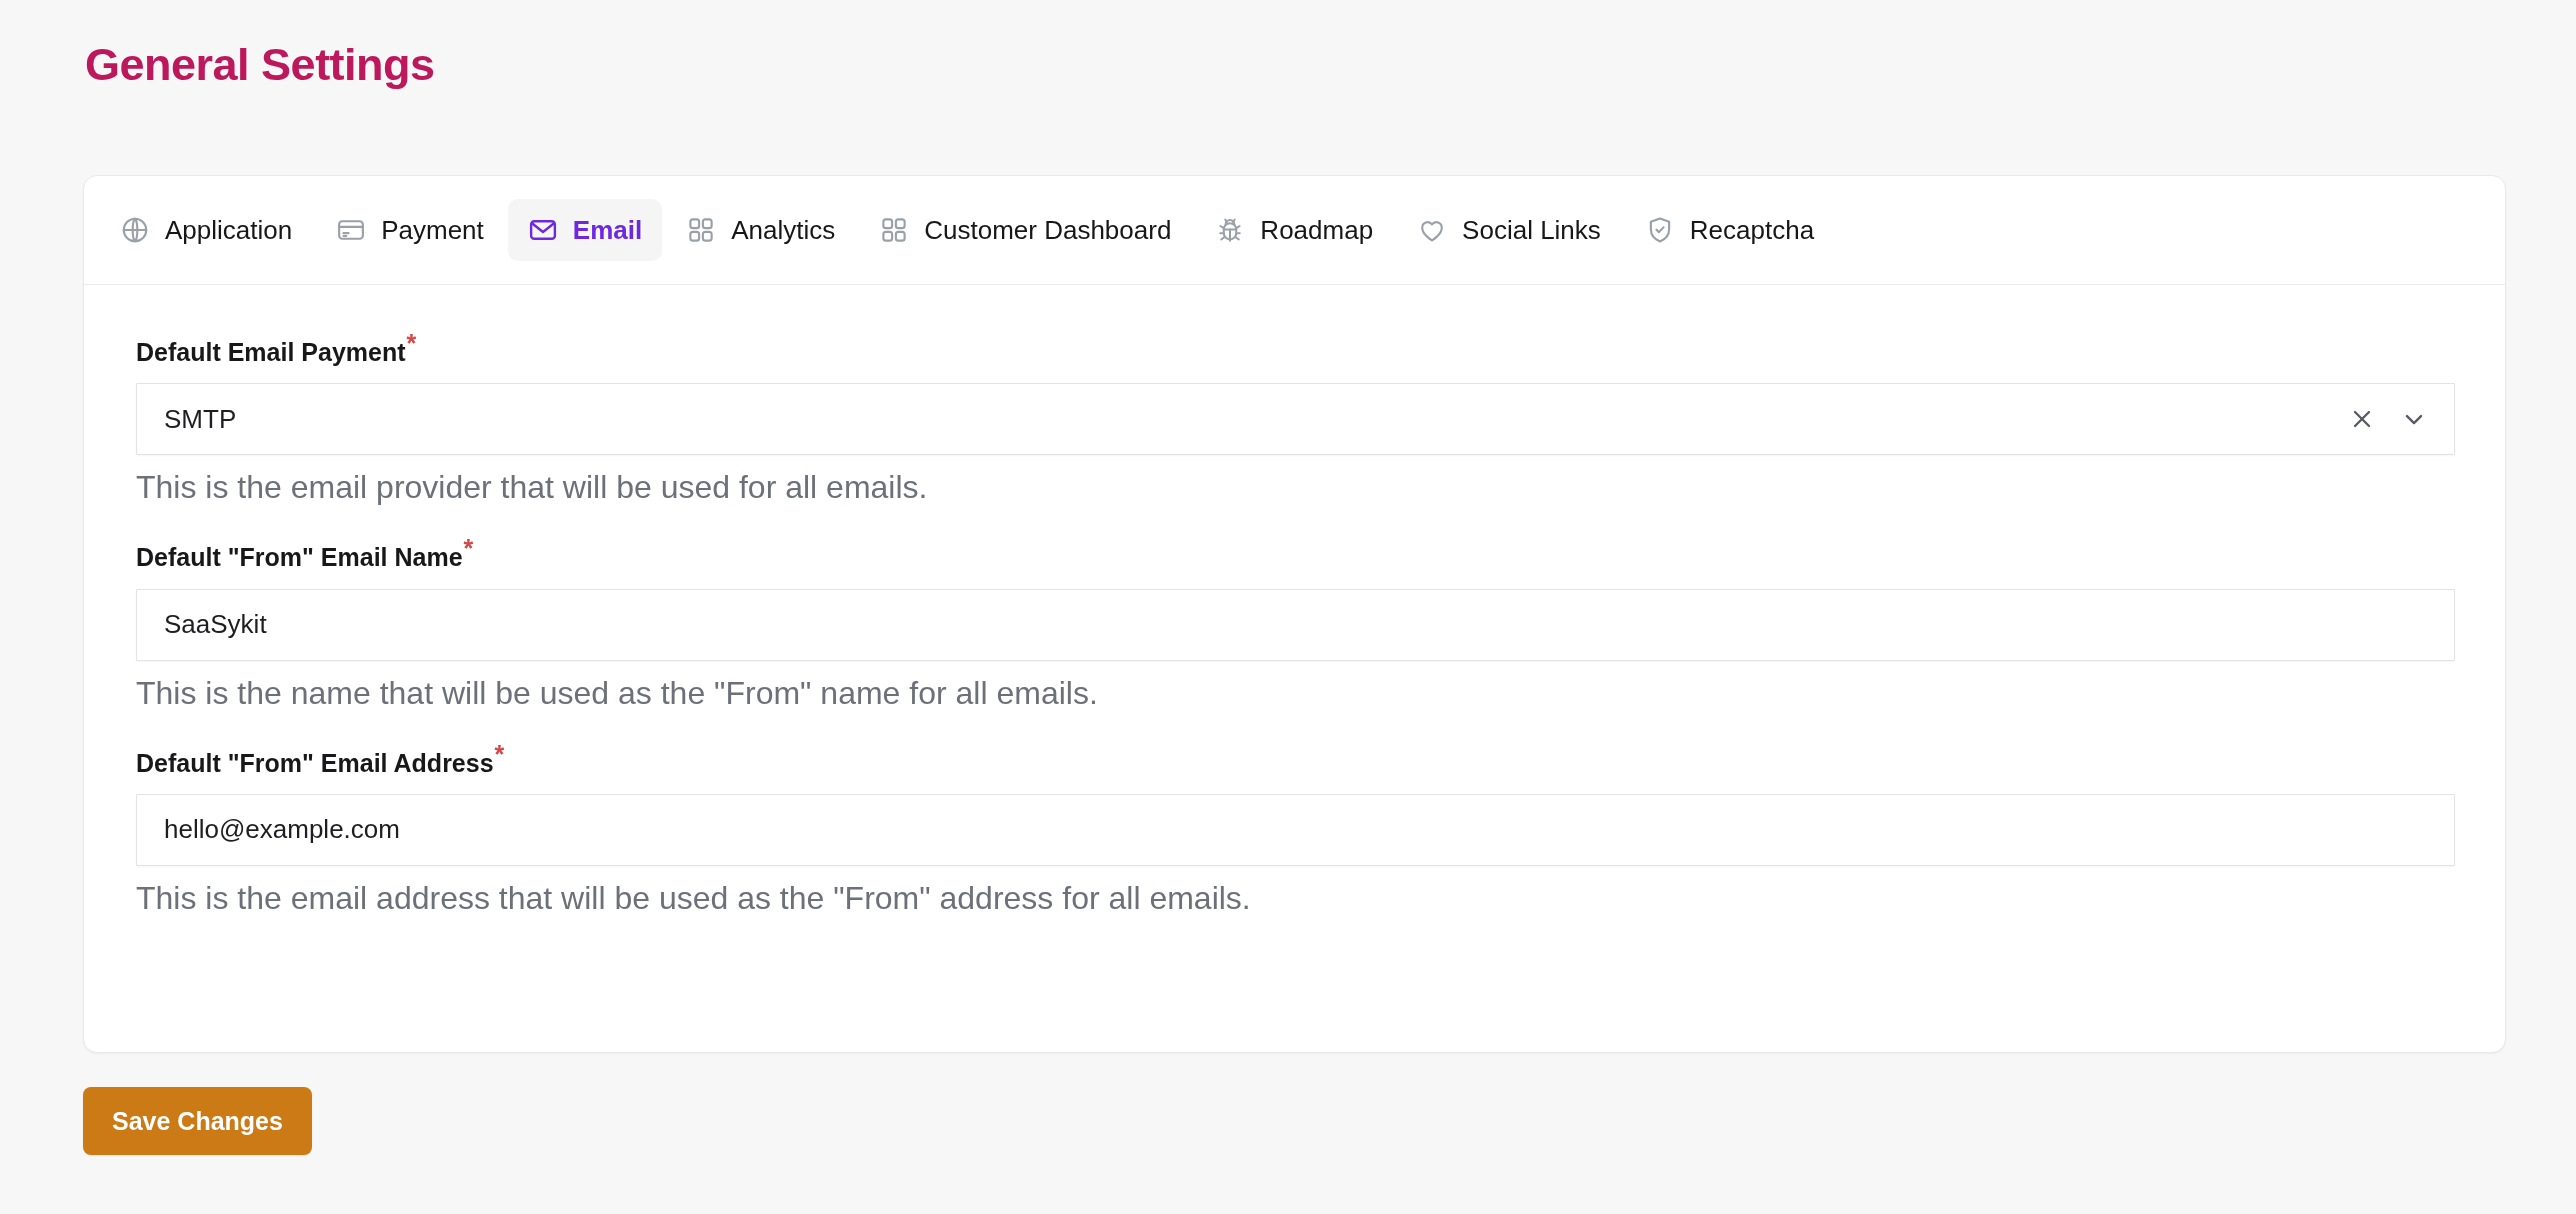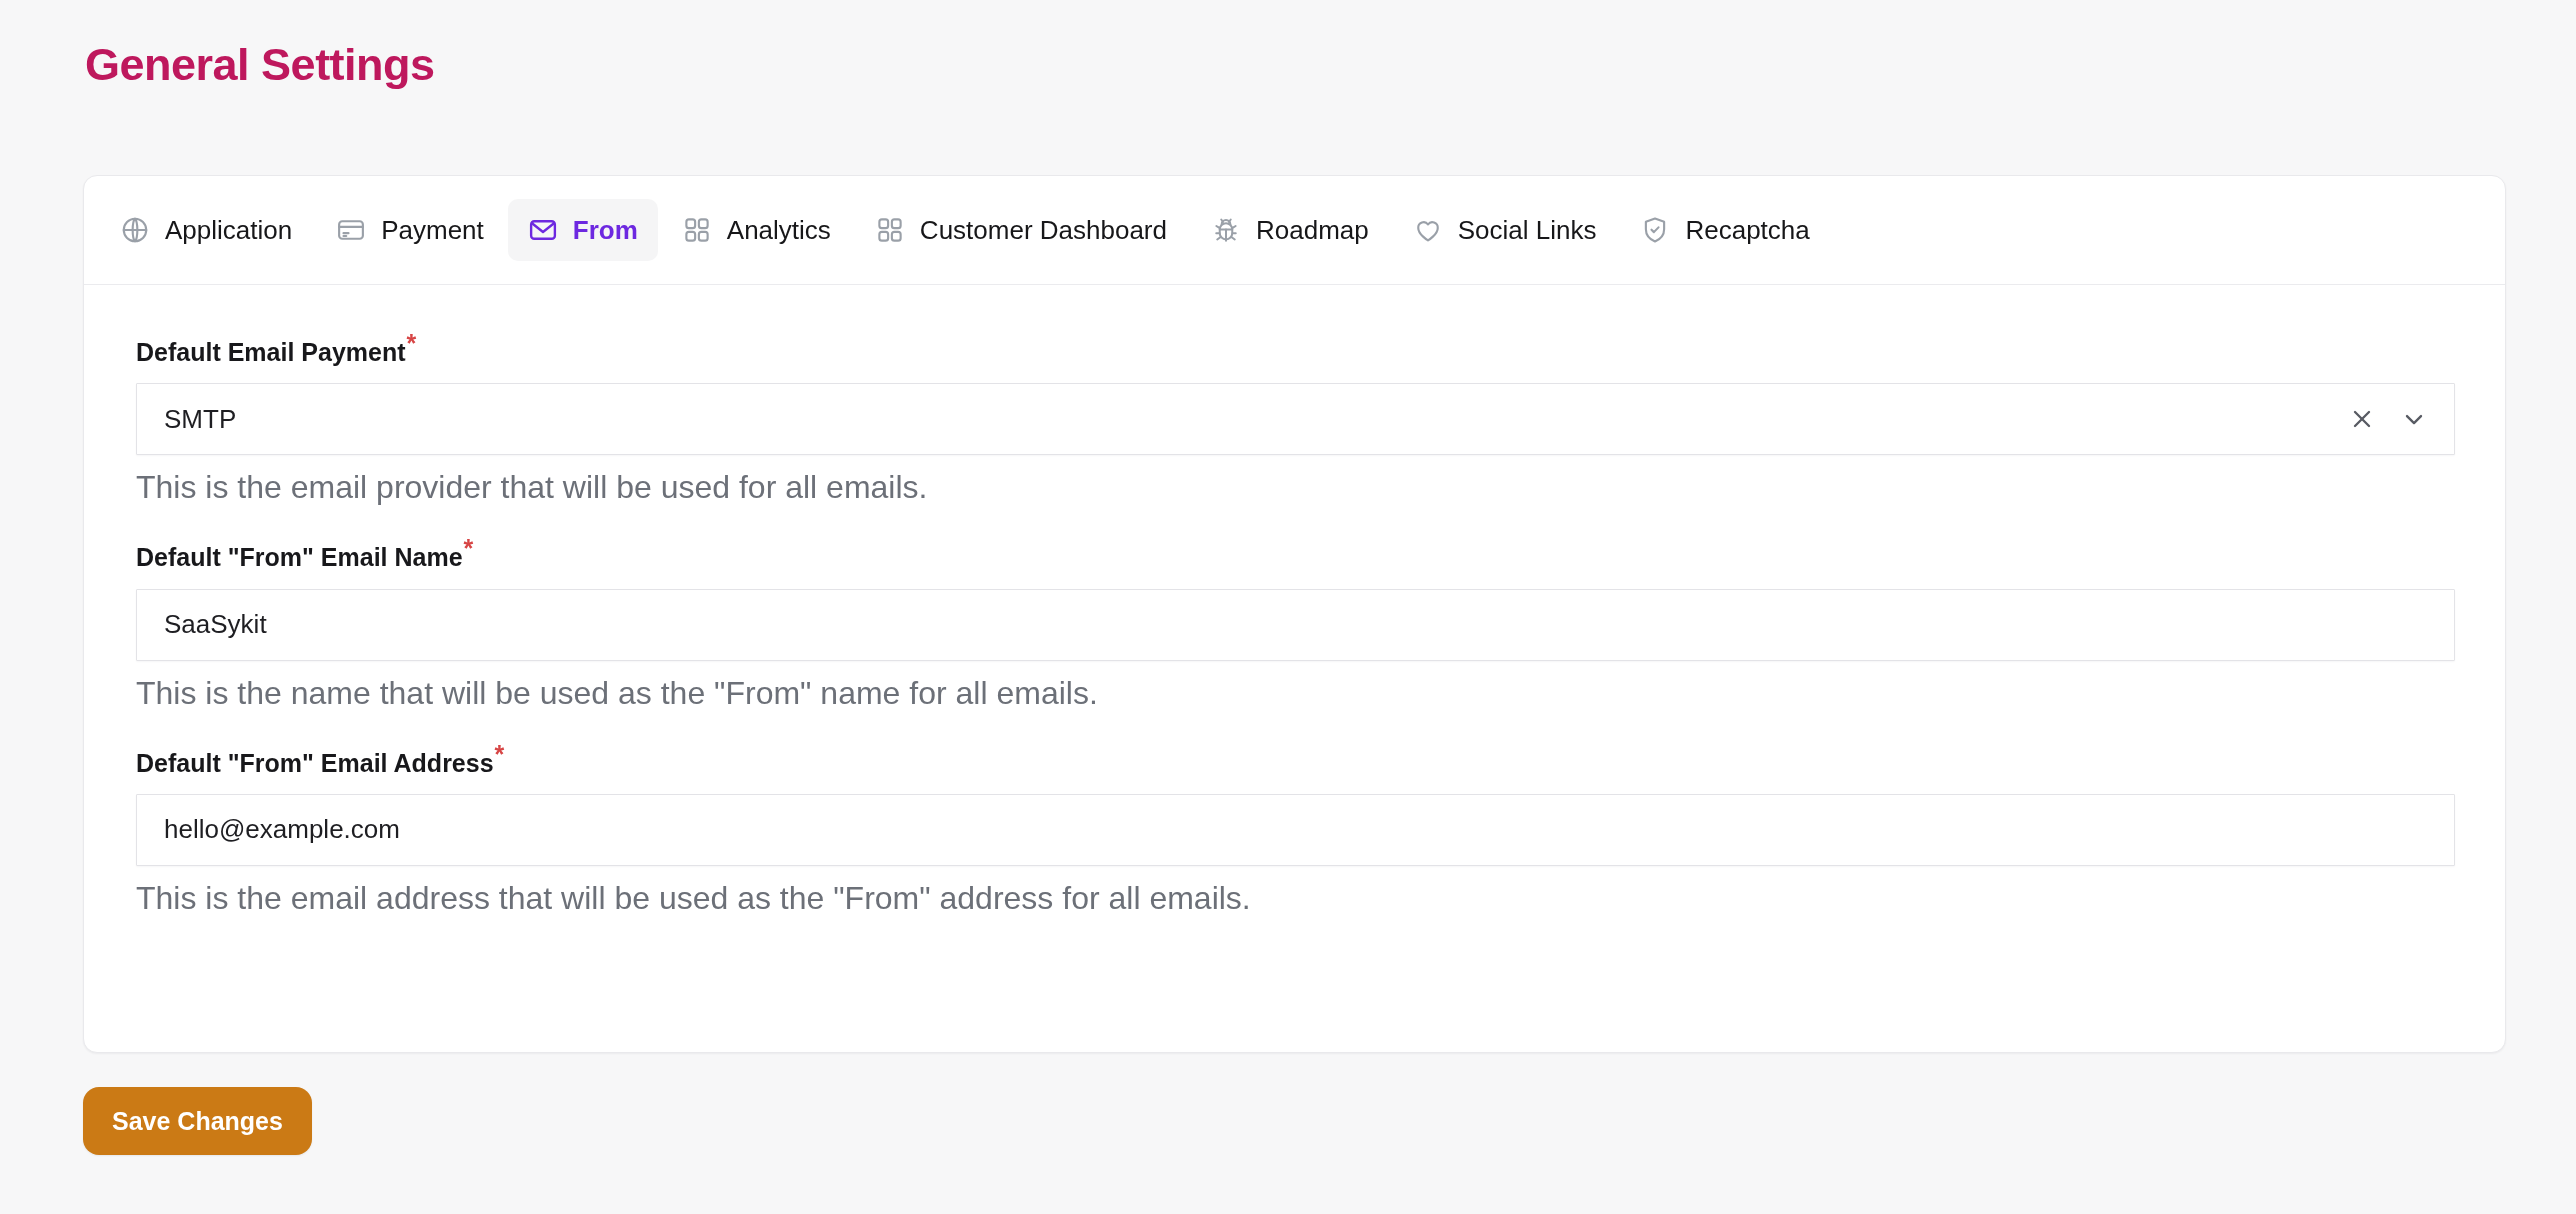--- a/index.html
+++ b/index.html
@@ -169,21 +169,21 @@
     left: 83px;
     top: 1087px;
     height: 68px;
     padding: 0 29px;
     background: #cb7a15;
     color: #ffffff;
     font-size: 25px;
     font-weight: 700;
     line-height: 68px;
     border: 0;
-    border-radius: 16px;
+    border-radius: 8px;
     cursor: pointer;
     font-family: "Liberation Sans", sans-serif;
     box-shadow: 0 1px 2px rgba(16,24,40,0.07);
   }
 </style>
 </head>
 <body>
 
 <div class="page">
 
@@ -216,21 +216,21 @@
         <span class="tab-label">Payment</span>
       </div>
 
       <div class="tab active">
         <span class="tab-icon">
           <svg viewBox="0 0 24 24" fill="none" stroke="currentColor" stroke-width="1.9" stroke-linecap="round" stroke-linejoin="round">
             <rect x="2.5" y="5" width="19" height="14" rx="2.5"></rect>
               <path d="M3.2 6.6l8.8 7 8.8-7"></path>
           </svg>
         </span>
-        <span class="tab-label">From</span>
+        <span class="tab-label">Email</span>
       </div>
 
       <div class="tab">
         <span class="tab-icon">
           <svg viewBox="0 0 24 24" fill="none" stroke="currentColor" stroke-width="1.7" stroke-linecap="round" stroke-linejoin="round">
             <rect x="3.5" y="3.5" width="7" height="7" rx="2"></rect>
               <rect x="13.5" y="3.5" width="7" height="7" rx="2"></rect>
             <rect x="3.5" y="13.5" width="7" height="7" rx="2"></rect>
               <rect x="13.5" y="13.5" width="7" height="7" rx="2"></rect>
           </svg>

